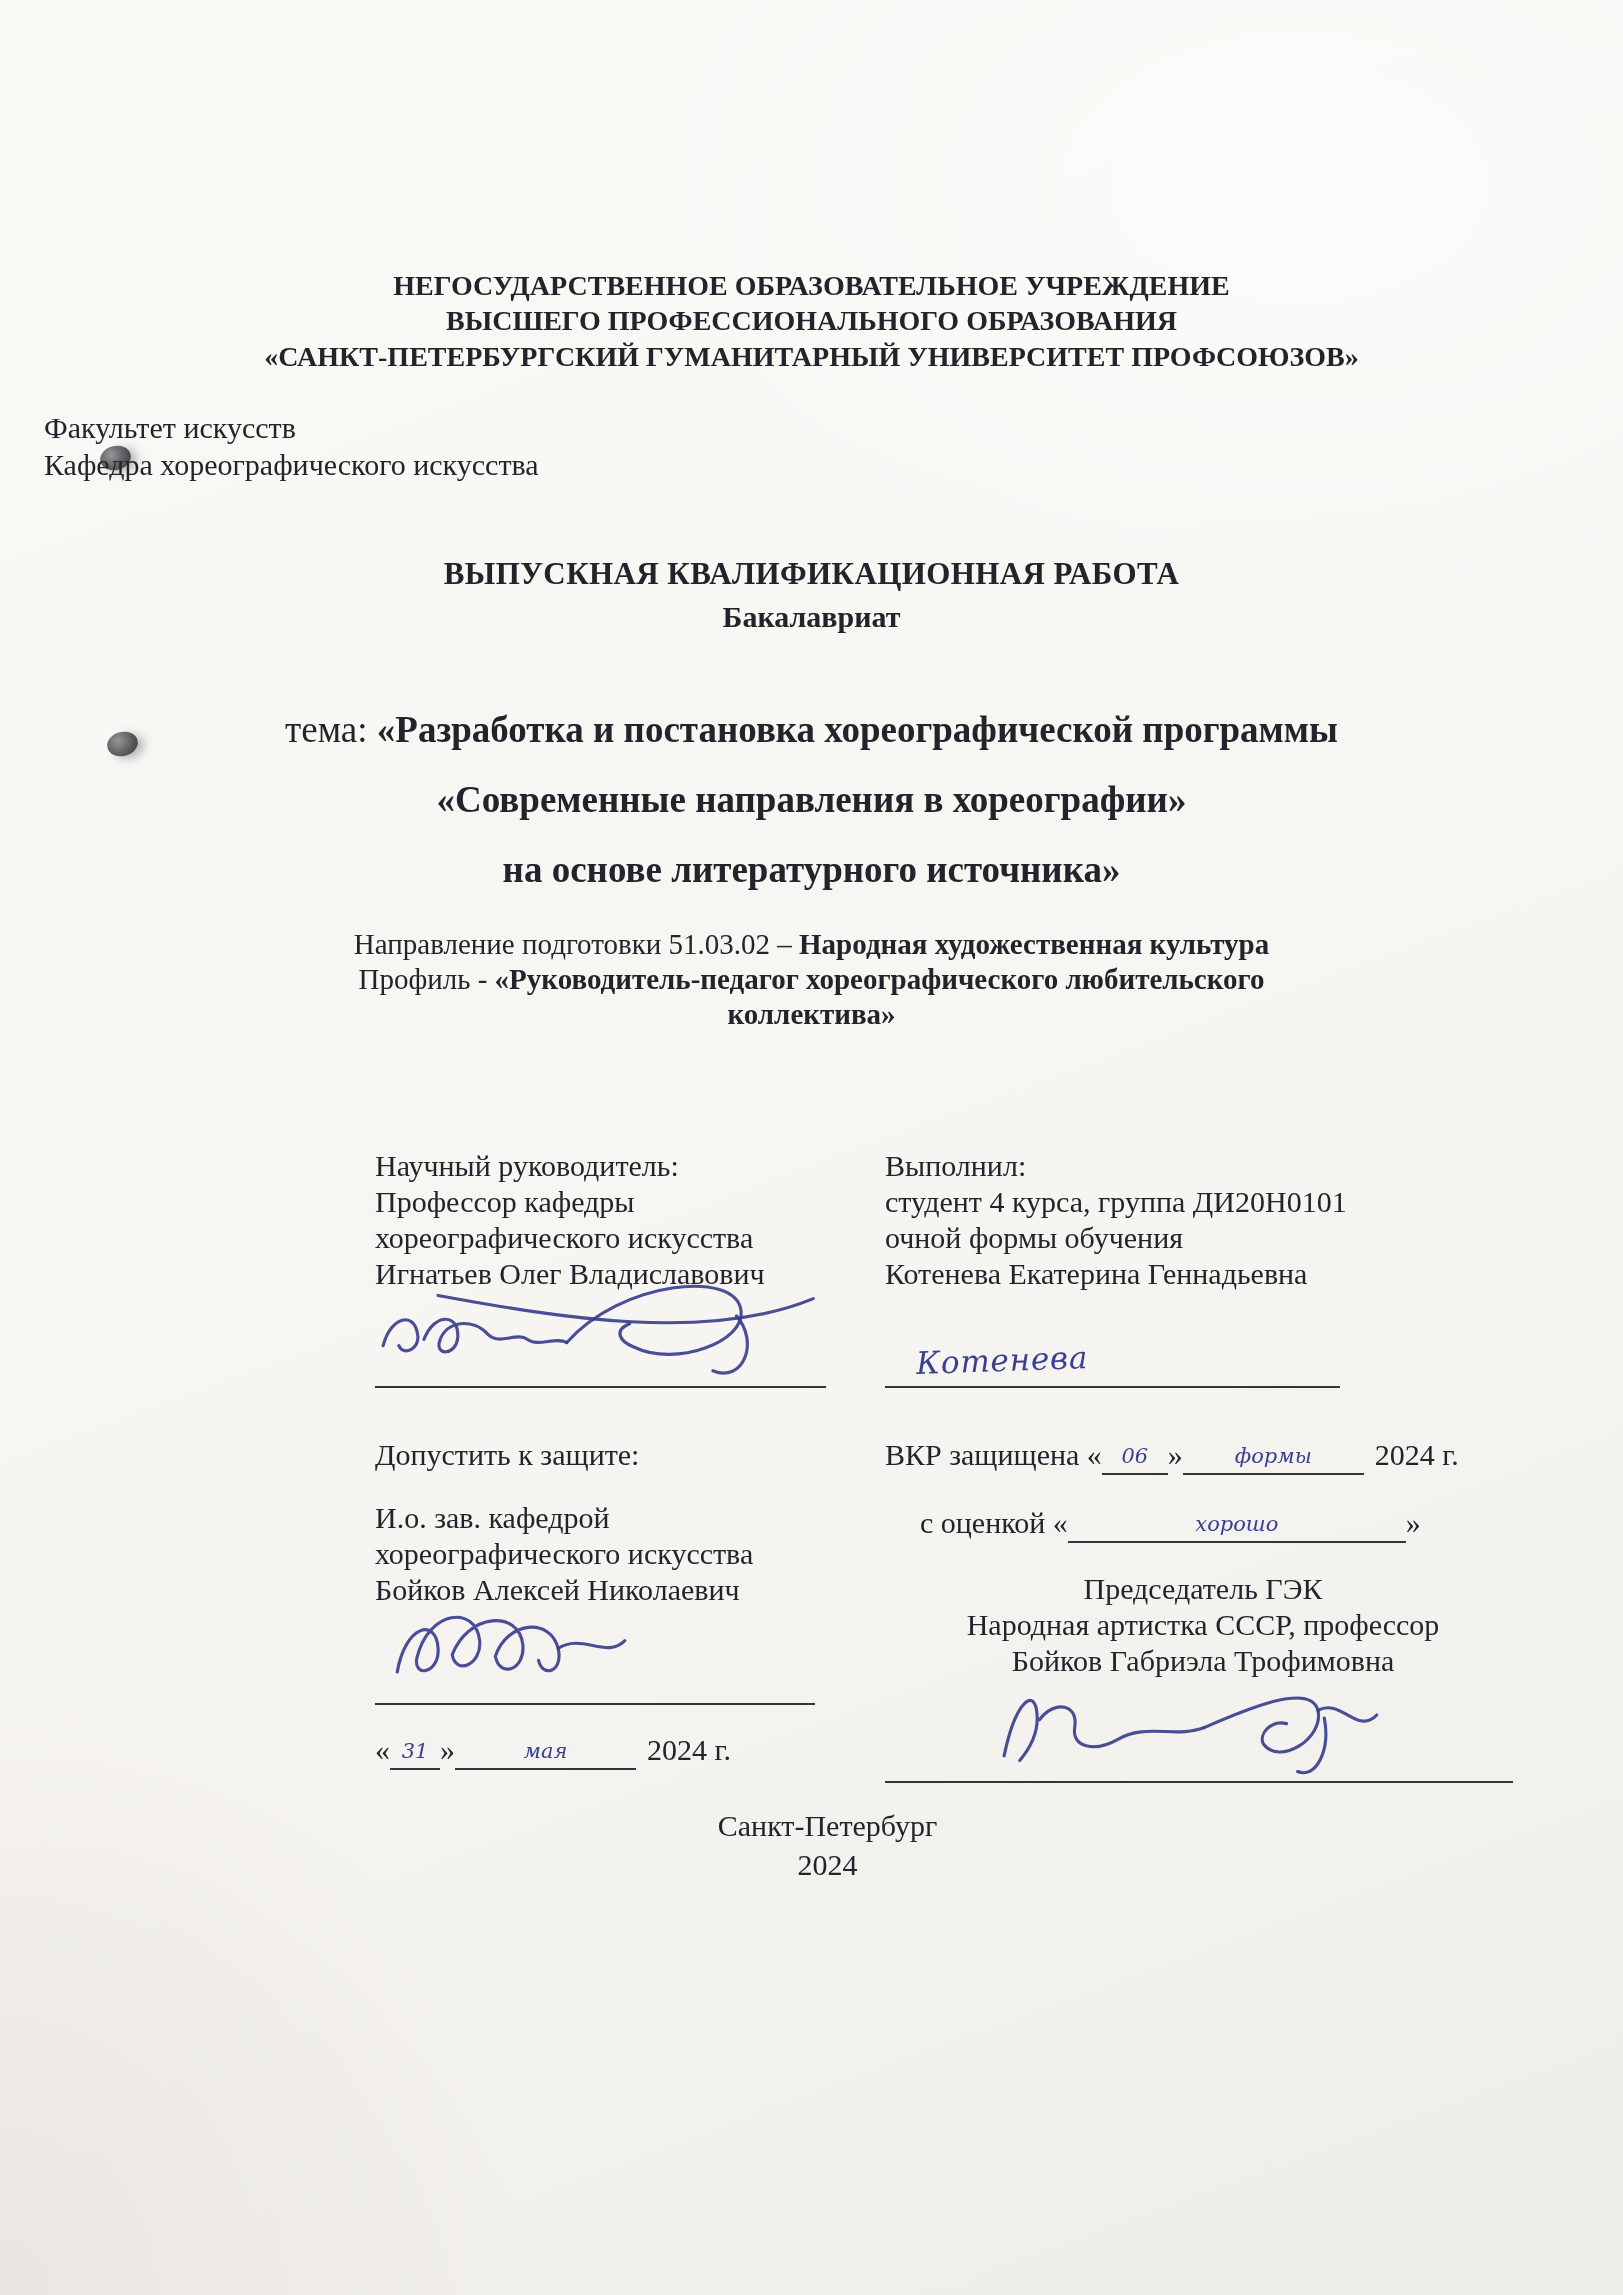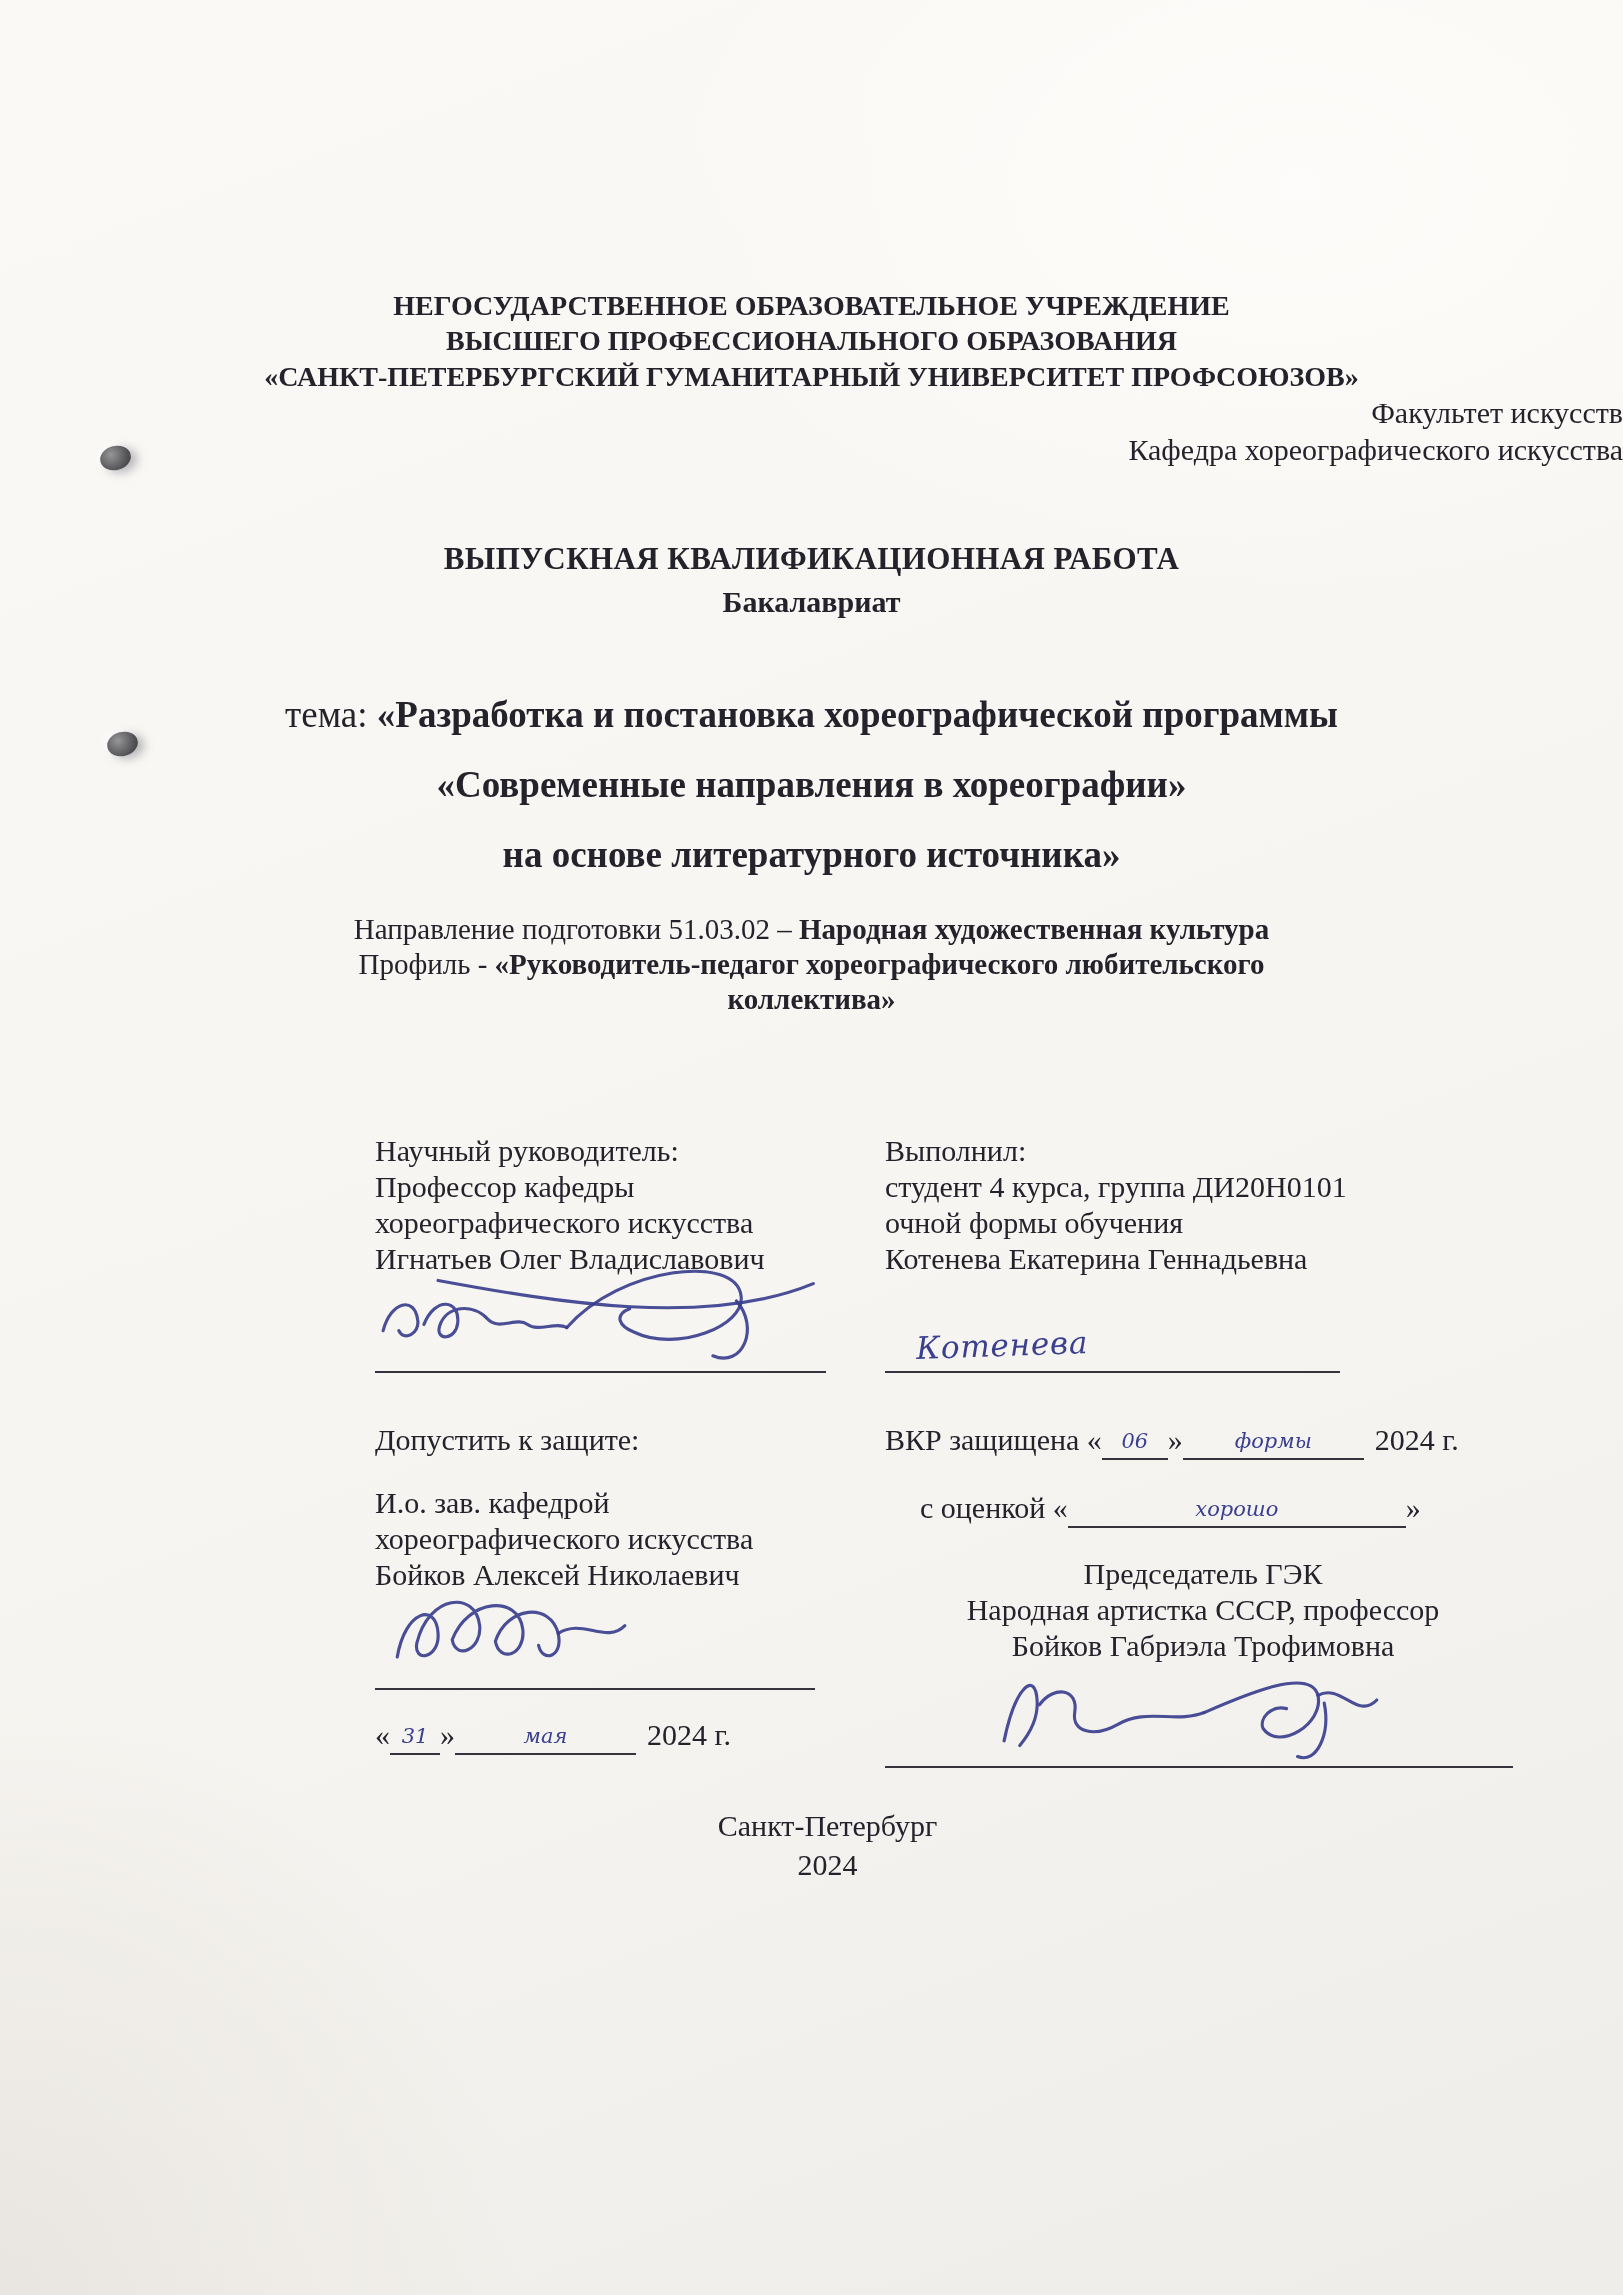--- a/index.html
+++ b/index.html
@@ -7,25 +7,25 @@
   html, body { background:#e9e7e3; }
   .page {
     position:relative; width:1623px; height:2295px; margin:0 auto; overflow:hidden;
     background:
       radial-gradient(1099px 707px at 80% 8%, #fdfcfa 0%, rgba(253,252,250,0) 60%),
       radial-gradient(942px 1099px at 0% 100%, #e9e6e1 0%, rgba(233,230,225,0) 55%),
       linear-gradient(160deg, #faf9f6 0%, var(--paper) 55%, #efede9 100%);
     font-family:"Liberation Serif","DejaVu Serif",serif;
     color:var(--ink);
   }
-  .content { position:absolute; top:288px; left:0; width:100%; }
+  .content { position:absolute; top:268px; left:0; width:100%; }
   .b { font-weight:bold; }
 
   .hdr-org { font-size:28px; font-weight:bold; line-height:1.26; text-align:center; }
-  .dept-block { font-size:30px; line-height:1.25; text-align:right; }
+  .dept-block { margin-top:35px; font-size:30px; line-height:1.25; text-align:left;padding-left:44px; }
 
   .worktype { margin-top:72px; text-align:center; }
   .worktype .wt  { font-size:31px; font-weight:bold; letter-spacing:0.4px; }
   .worktype .deg { font-size:30px; font-weight:bold; margin-top:7.9px; }
 
   .topic { margin-top:74px; text-align:center; font-size:37px; font-weight:bold; }
   .topic .row { margin-bottom:27px; }
   .topic .pre { font-weight:normal; }
 
   .program { margin-top:36px; text-align:center; font-size:29px; line-height:1.22; }

